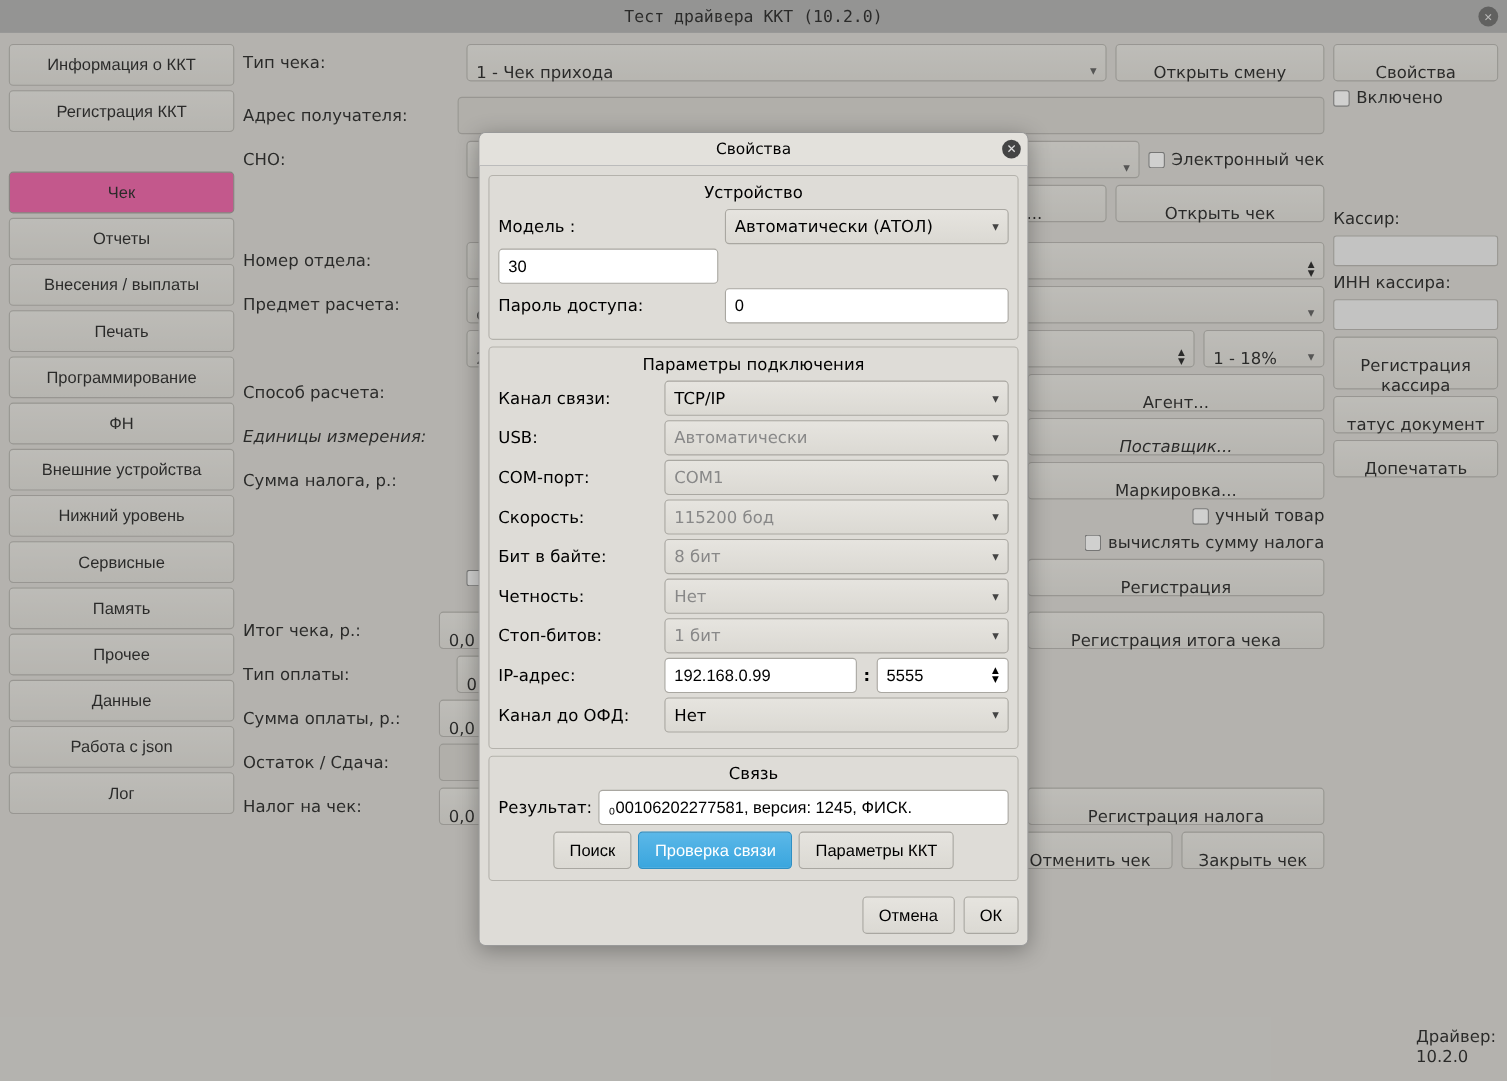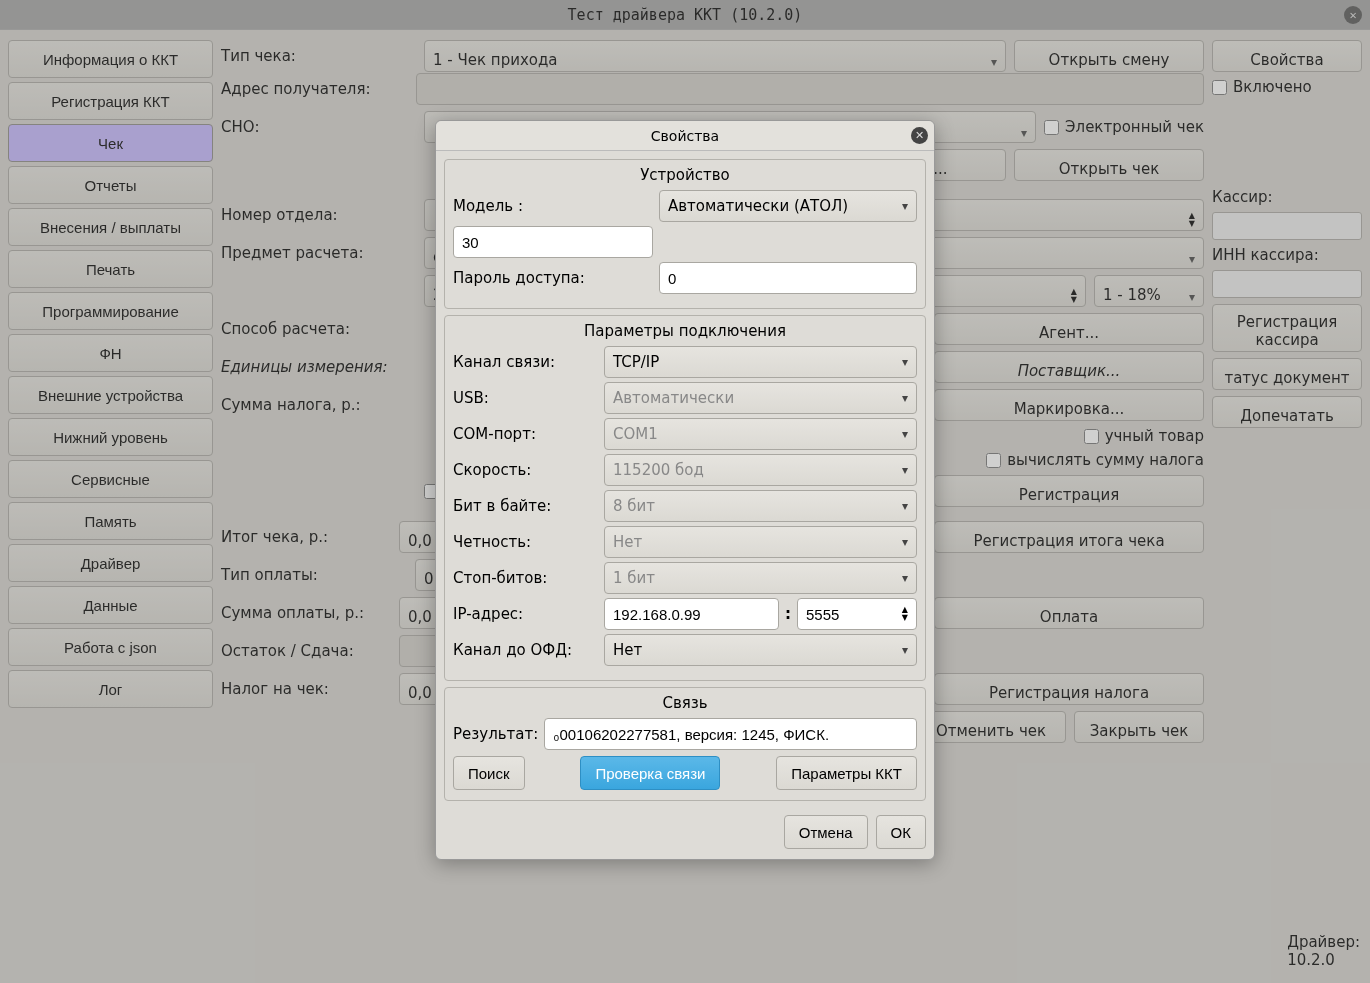--- a/index.html
+++ b/index.html
@@ -37,31 +37,31 @@
 .app { display:flex; height: calc(100% - 30px); padding: 10px 8px; gap:8px; }
 .sidebar { width: 205px; display:flex; flex-direction:column; gap:4px; }
 .sidebar button {
   height: 38px;
   background: linear-gradient(#e2e0db,#d8d6d0);
   border:1px solid #a9a7a1;
   border-radius:4px;
   font-size:15px;
   cursor:pointer;
 }
-.sidebar button.active { background:#c4b5fd; border-color:#8d8b85; }
+.sidebar button.active { background:#ec4899; border-color:#8d8b85;margin-top:32px; }
 .main { flex:1; position:relative; }
 .lbl { font-size:15px; }
 .selectish, .btnish, .textish, .spin {
   background: linear-gradient(#e3e1dc,#d9d7d1);
   border:1px solid #a9a7a1;
   border-radius:4px;
   height:32px;
   font-size:15px;
-  padding:2px 8px;
-  display:flex; align-items:flex-end;
+  padding:16px 8px;
+  display:flex; align-items:flex-start;
 }
 .selectish { justify-content:space-between; cursor:pointer;}
 .chev { font-size:12px; color:#444;}
 .btnish { justify-content:center; cursor:pointer;}
 .textish { background:#cfcdc7;}
 .spin { justify-content:space-between;}
 .spin .arrows{ display:flex; flex-direction:column; font-size:8px; line-height:8px;}
 .row { display:flex; gap:6px; align-items:center;}
 .rightcol { width:150px; display:flex; flex-direction:column; gap:6px; }
 .rightcol .btnish{ width:100%; }
@@ -122,21 +122,21 @@
 }
 .dlg-input input { border:none; outline:none; width:100%; font-size:15px; background:transparent;}
 .dlg-btn {
   background: linear-gradient(#e6e4df,#dbd9d3);
   border:1px solid #a9a7a1; border-radius:4px;
   height:34px; padding:0 14px; cursor:pointer;
   font-size:15px;
 }
 .dlg-btn.primary { background: linear-gradient(#5bb8e8,#3aa6de); color:#fff; border-color:#2e8fc4;}
 .dlg-footer { display:flex; justify-content:flex-end; gap:8px; padding:6px 8px 10px;}
-.conn-btns { display:flex; gap:6px; justify-content:space-between; margin-top:6px;}
+.conn-btns { display:flex; gap:6px; justify-content:center; margin-top:6px;}
 .result-row { display:flex; align-items:center; gap:6px;}
 .result-row .dlg-input{ flex:1; }
 .ip-row { display:flex; gap:6px; align-items:center;}
 .ip-row .dlg-input:first-child{ flex:1;}
 .ip-row .colon{ font-weight:bold;}
 .ip-row .port { width:120px;}
 .footer-text { position:absolute; right:10px; bottom:14px; font-size:15px;}
 </style>
 </head>
 <body>
@@ -153,37 +153,37 @@
     <button class="active">Чек</button>
     <button>Отчеты</button>
     <button>Внесения / выплаты</button>
     <button>Печать</button>
     <button>Программирование</button>
     <button>ФН</button>
     <button>Внешние устройства</button>
     <button>Нижний уровень</button>
     <button>Сервисные</button>
     <button>Память</button>
-    <button>Драйвер</button>
+    <button>Прочее</button>
     <button>Данные</button>
     <button>Работа с json</button>
     <button>Лог</button>
   </div>
 
   <div class="main">
     <div class="row" style="gap:8px;">
       <div style="width:195px;" class="lbl">Тип чека:</div>
       <div class="selectish" style="flex:1;">
         <span>1 - Чек прихода</span>
           <span class="chev">▾</span>
       </div>
       <div class="btnish" style="width:190px;">Открыть смену</div>
     </div>
 
-    <div class="row" style="margin-top:1px; gap:0;">
+    <div class="row" style="margin-top:14px; gap:0;">
       <div style="width:195px;" class="lbl">Адрес получателя:</div>
       <div class="textish" style="flex:1;"></div>
     </div>
 
     <div class="row" style="margin-top:6px; gap:8px;">
       <div style="width:195px;" class="lbl">СНО:</div>
       <div class="selectish" style="flex:1;">
           <span></span>
           <span class="chev">▾</span>
         </div>
@@ -292,21 +292,20 @@
           <span>0 -</span>
         </div>
     </div>
 
     <div class="row" style="margin-top:6px; gap:8px;">
       <div style="width:170px;" class="lbl">Сумма оплаты, р.:</div>
       <div class="spin" style="width:120px;">
           <span>0,0</span>
         </div>
       <div style="flex:1;"></div>
-      <div class="btnish" style="width:270px;">Оплата</div>
     </div>
 
     <div class="row" style="margin-top:6px; gap:8px;">
       <div style="width:170px;" class="lbl">Остаток / Сдача:</div>
       <div class="textish" style="width:220px;"></div>
     </div>
 
     <div class="row" style="margin-top:6px; gap:8px;">
       <div style="width:170px;" class="lbl">Налог на чек:</div>
       <div class="spin" style="width:120px;">

